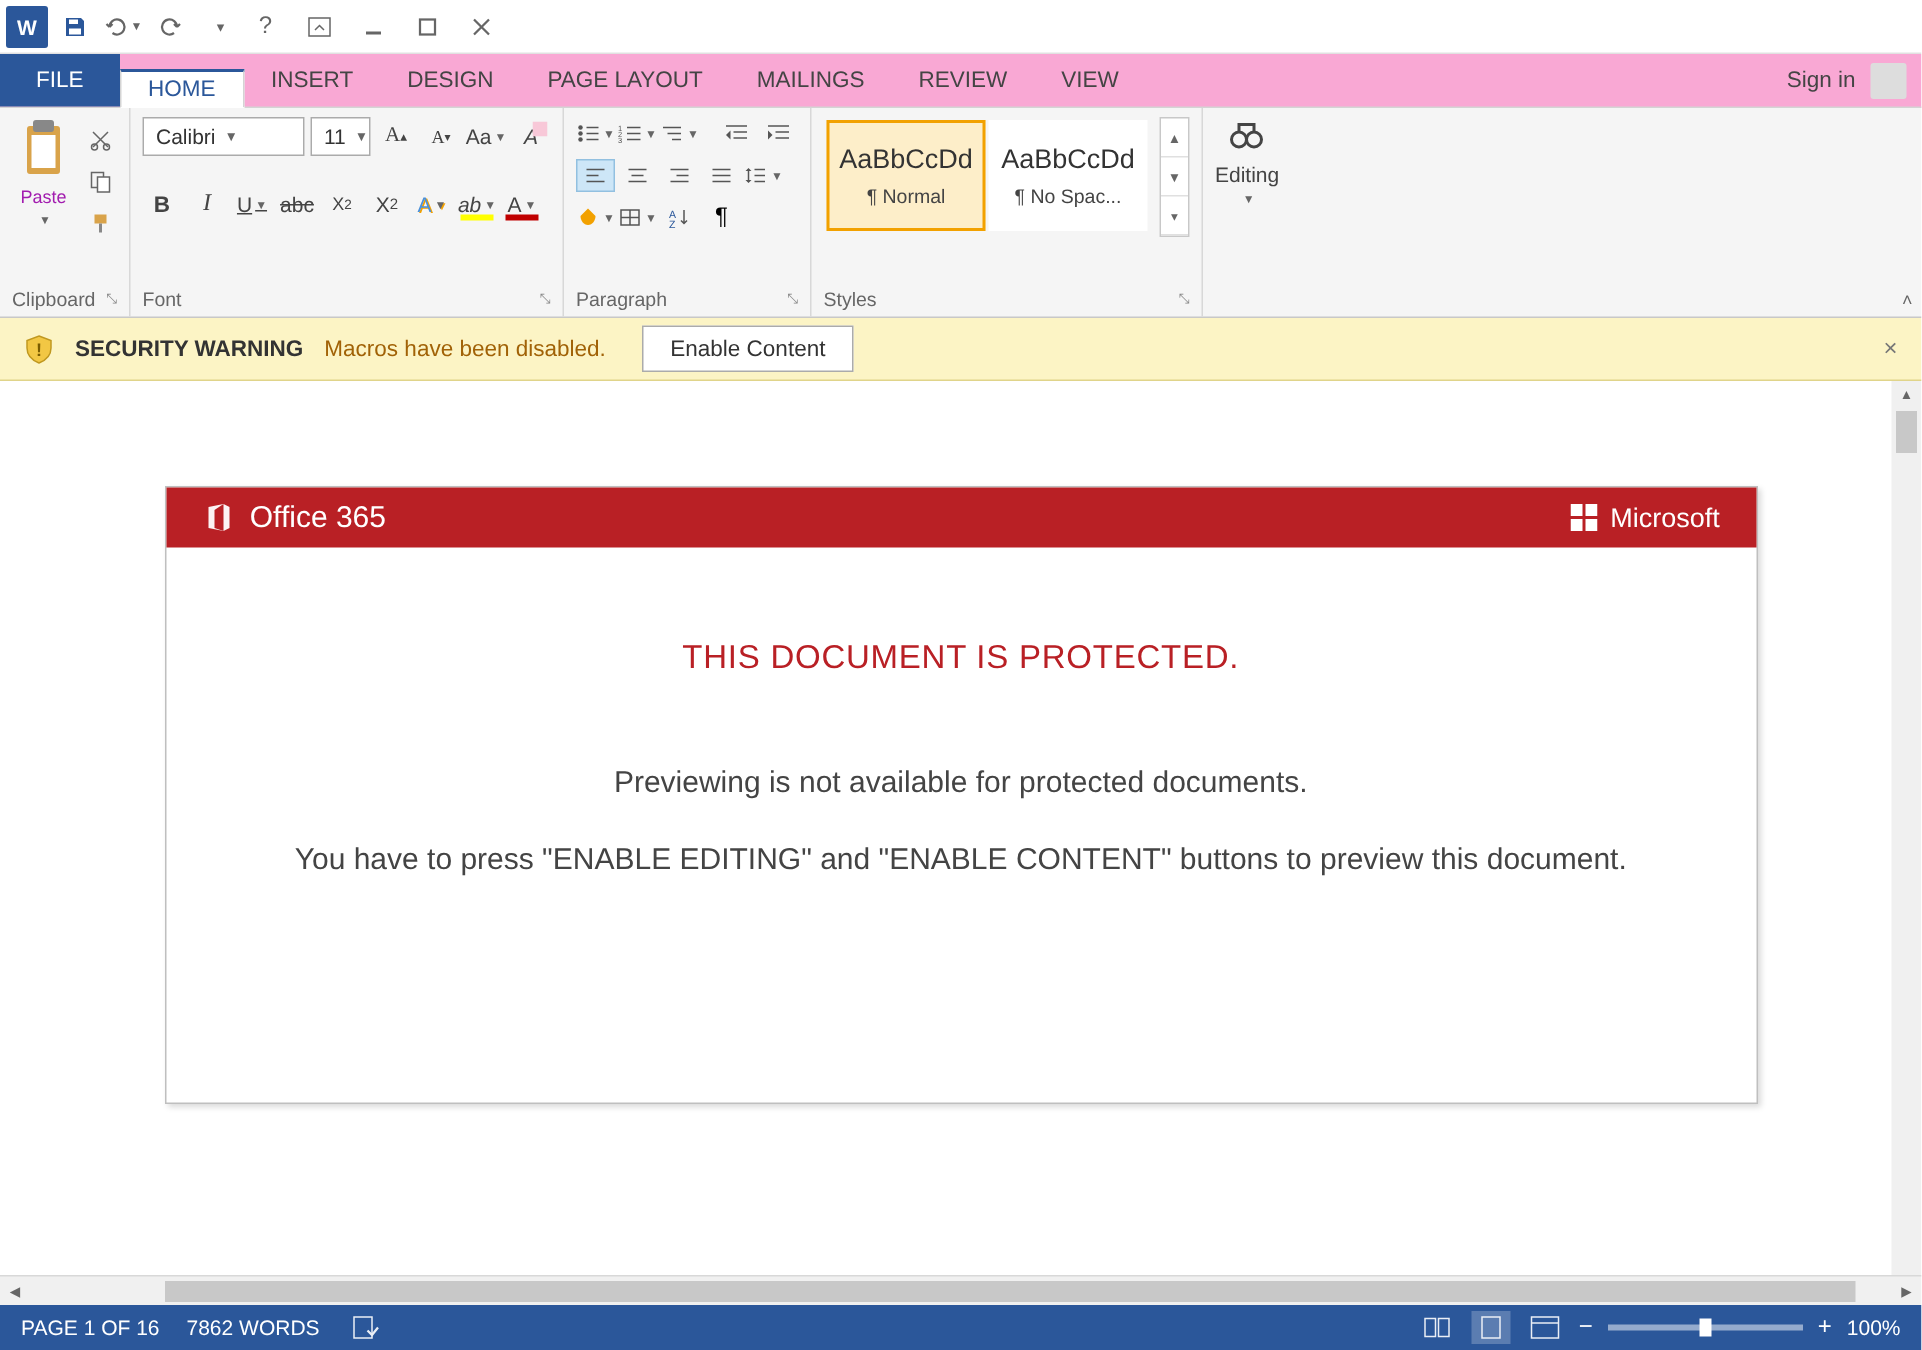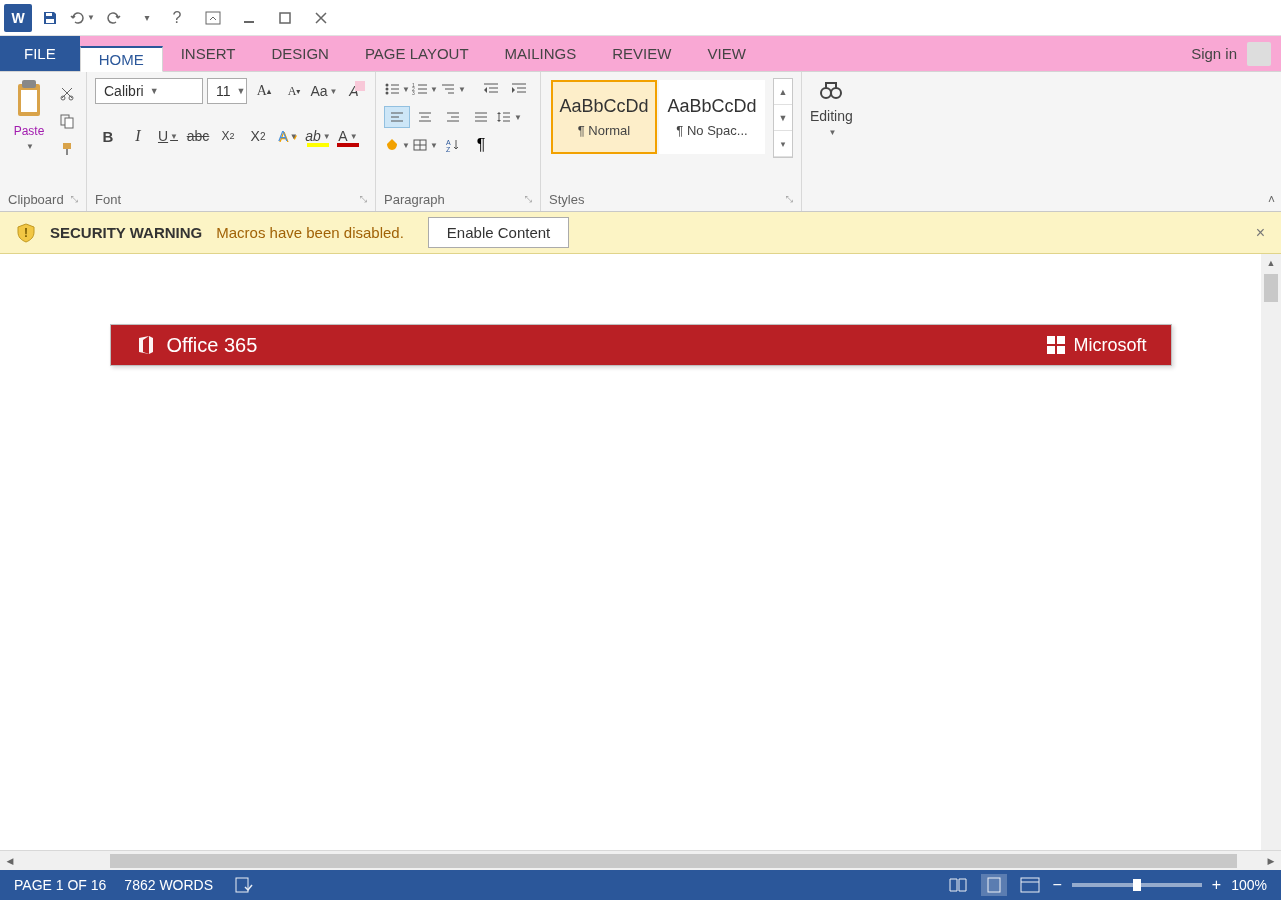--- a/index.html
+++ b/index.html
@@ -458,20 +458,25 @@
       <div class="ms">
         <svg width="18" height="18" viewBox="0 0 18 18">
             <rect x="0" y="0" width="8" height="8" fill="#fff"></rect>
             <rect x="10" y="0" width="8" height="8" fill="#fff"></rect>
             <rect x="0" y="10" width="8" height="8" fill="#fff"></rect>
             <rect x="10" y="10" width="8" height="8" fill="#fff"></rect>
           </svg>
         <span>Microsoft</span>
       </div>
     </div>
+    <div class="page-body">
+      <div class="protected-h">THIS DOCUMENT IS PROTECTED.</div>
+      <div class="body-line">Previewing is not available for protected documents.</div>
+      <div class="body-line2">You have to press "ENABLE EDITING" and "ENABLE CONTENT" buttons to preview this document.</div>
+    </div>
   </div>
   <div class="doc-scroll">
     <div class="scroll-arrow">▲</div>
     <div class="scroll-thumb"></div>
   </div>
 </div>
 
 <div class="hscroll">
   <div class="hscroll-arrow">◀</div>
   <div class="hscroll-track">

